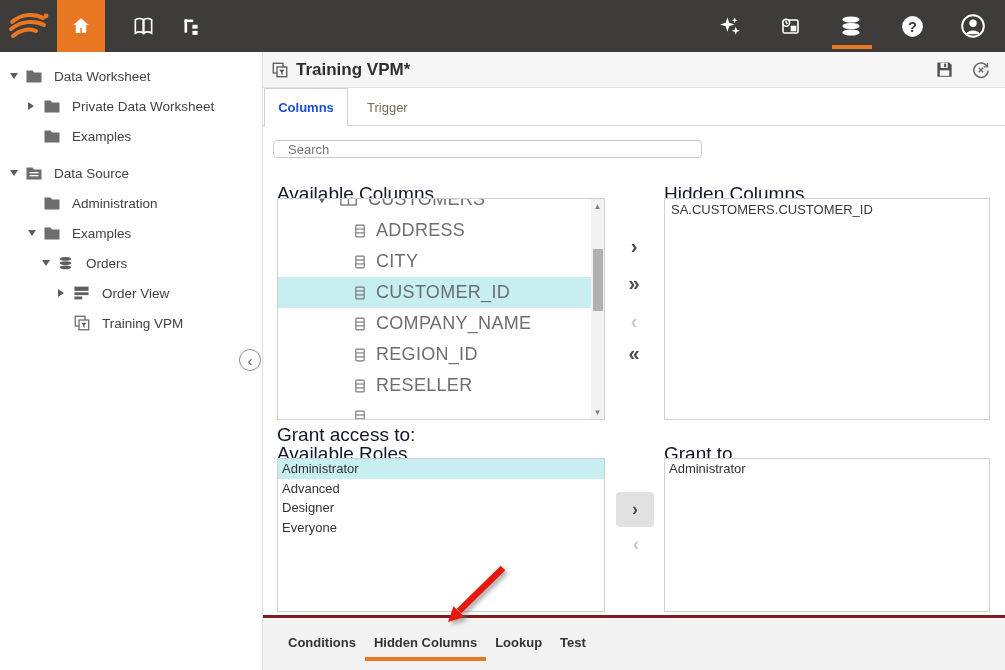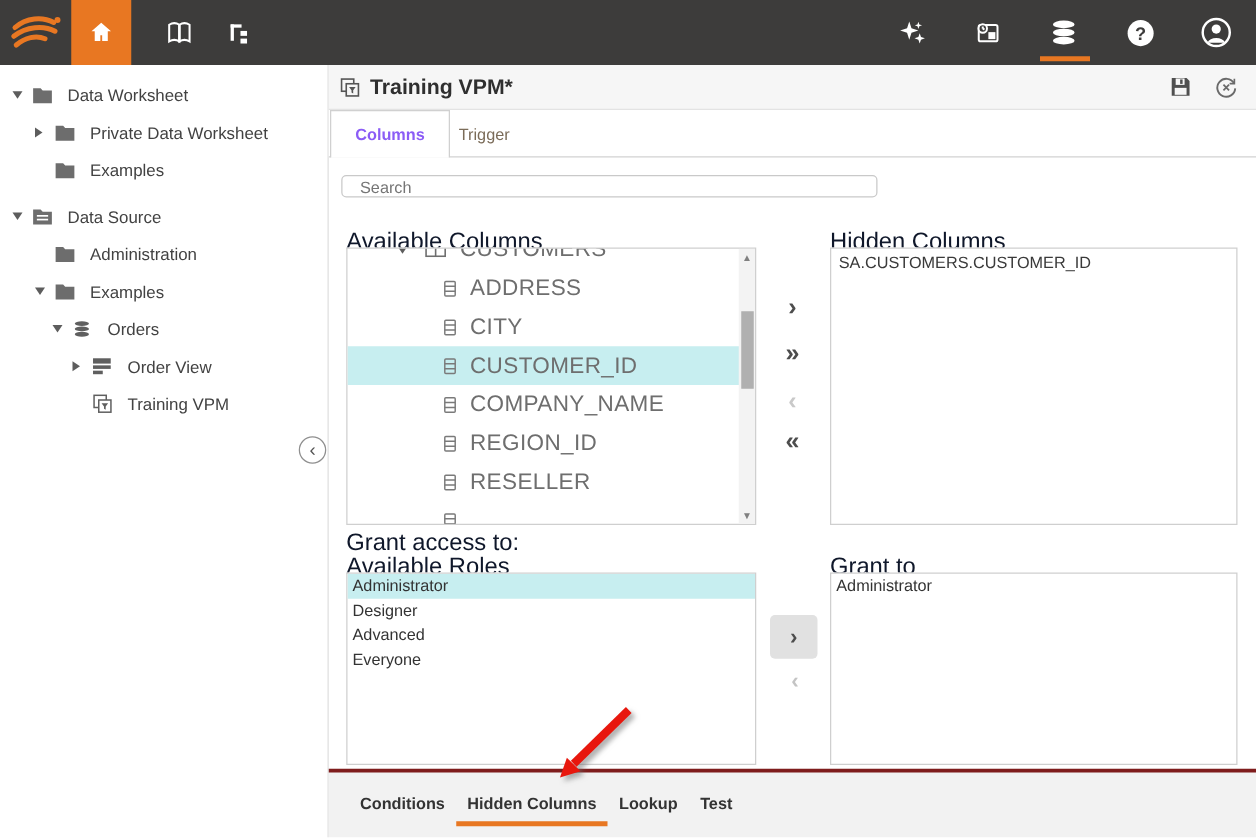--- a/index.html
+++ b/index.html
@@ -35,22 +35,22 @@
 
   
   .main-header{left:263px;top:52px;width:742px;height:36px;background:#f6f6f6;border-bottom:1px solid #e3e3e3;
     display:flex;align-items:center;padding-left:8px;}
   .page-title{font-size:17px;font-weight:bold;color:#2f2f2f;margin-left:7px;}
   .hdr-actions{margin-left:auto;display:flex;gap:17px;margin-right:14px;}
   .hdr-actions span{cursor:pointer;display:flex;}
 
   
   .tabrow{left:263px;top:88px;width:742px;height:38px;background:#fff;border-bottom:1px solid #d2d2d2;}
-  .tab-active{position:absolute;left:1px;top:0;width:96px;height:38px;background:#fff;border:1px solid #d0d0d0;border-bottom:none;
-    display:flex;align-items:center;justify-content:center;font-size:13px;font-weight:bold;color:#8b5cf6;cursor:pointer;z-index:2;}
+  .tab-active{position:absolute;left:1px;top:0;width:84px;height:38px;background:#fff;border:1px solid #d0d0d0;border-bottom:none;
+    display:flex;align-items:center;justify-content:center;font-size:13px;font-weight:bold;color:#1d4ed8;cursor:pointer;z-index:2;}
   .tabrow{border-bottom:1px solid #d2d2d2;}
   .tab-active::after{content:"";position:absolute;left:0;right:0;bottom:-1px;height:1px;background:#fff;}
   .tab-inactive{position:absolute;left:104px;top:0;height:38px;display:flex;align-items:center;font-size:13px;color:#7b6c59;cursor:pointer;}
 
   
   .search-box{left:273px;top:140px;width:429px;height:18px;border:1px solid #c9c9c9;border-radius:4px;background:#fff;
     font-family:"Liberation Sans",sans-serif;font-size:13px;color:#333;padding:0 14px;outline:none;}
   .search-box::placeholder{color:#757575;}
 
   .panel-label{font-size:19px;color:#0f172a;}
@@ -429,24 +429,24 @@
 </div>
 
 <div class="abs panel-label" style="left:277px;top:424px;">Grant access to:</div>
 <div class="abs panel-label" style="left:277px;top:443px;">Available Roles</div>
 
 <div class="listbox roles-list">
   <div class="role-row selected">
     <span>Administrator</span>
   </div>
   <div class="role-row">
+    <span>Advanced</span>
+  </div>
+  <div class="role-row">
     <span>Designer</span>
-  </div>
-  <div class="role-row">
-    <span>Advanced</span>
   </div>
   <div class="role-row">
     <span>Everyone</span>
   </div>
 </div>
 
 <div class="abs role-btn">›</div>
 <div class="abs role-left">‹</div>
 
 <div class="abs panel-label" style="left:664px;top:443px;">Grant to</div>

